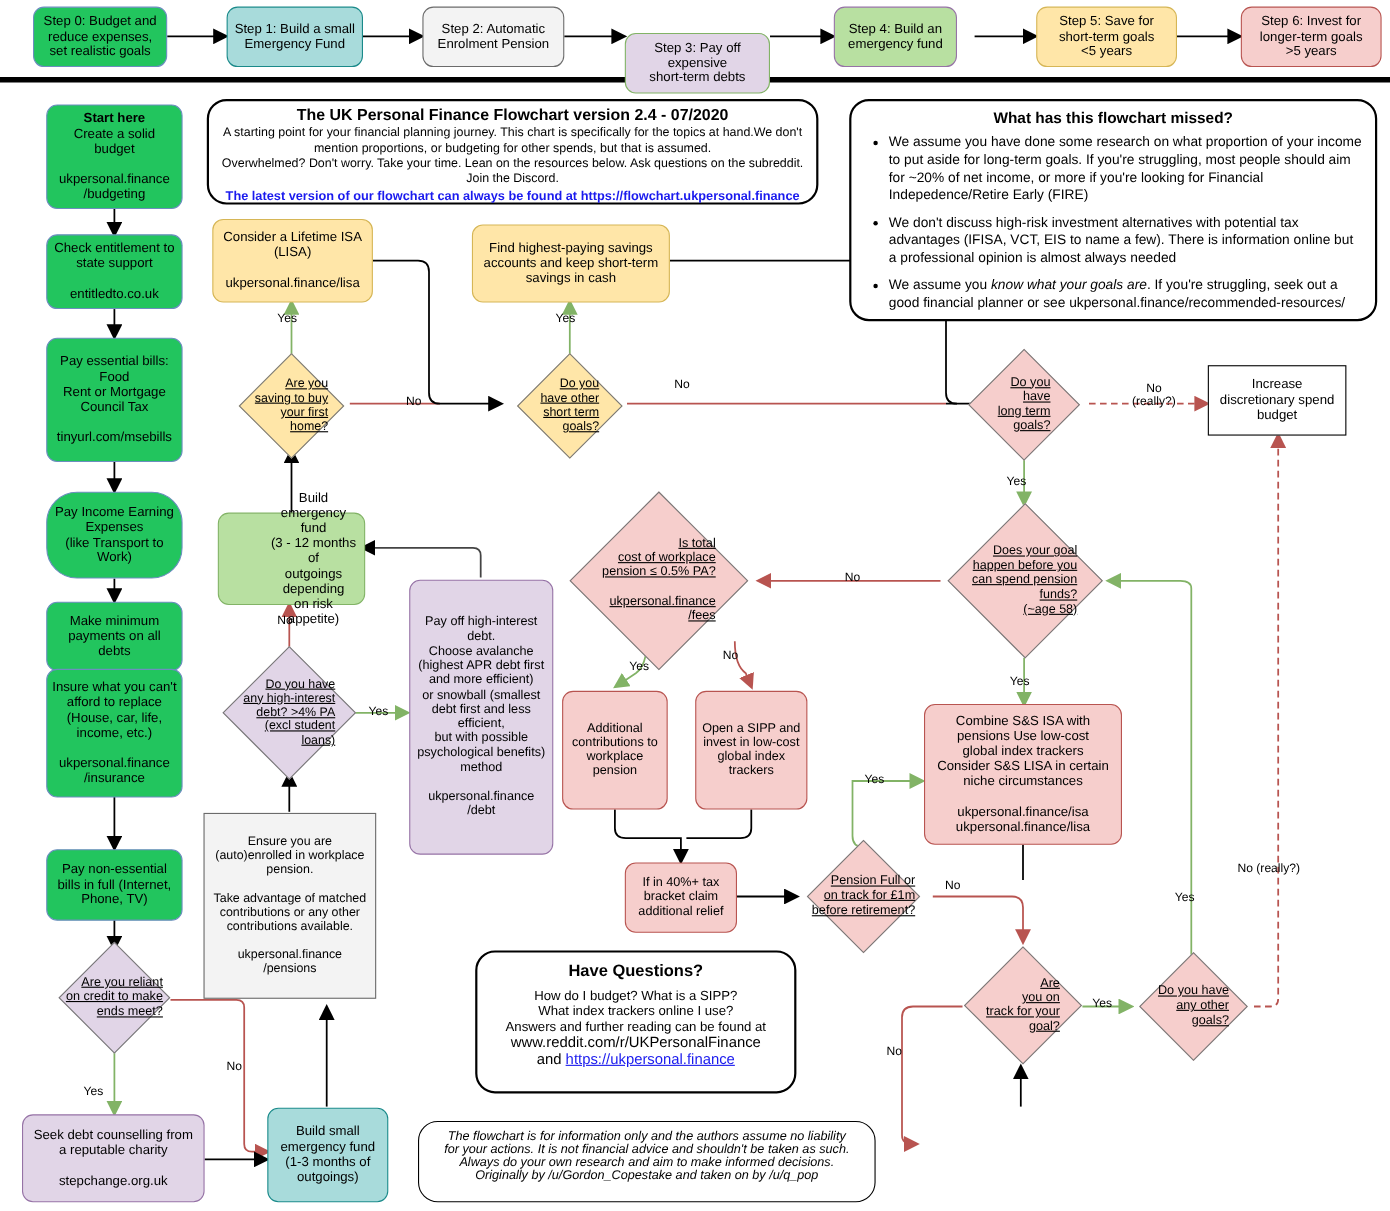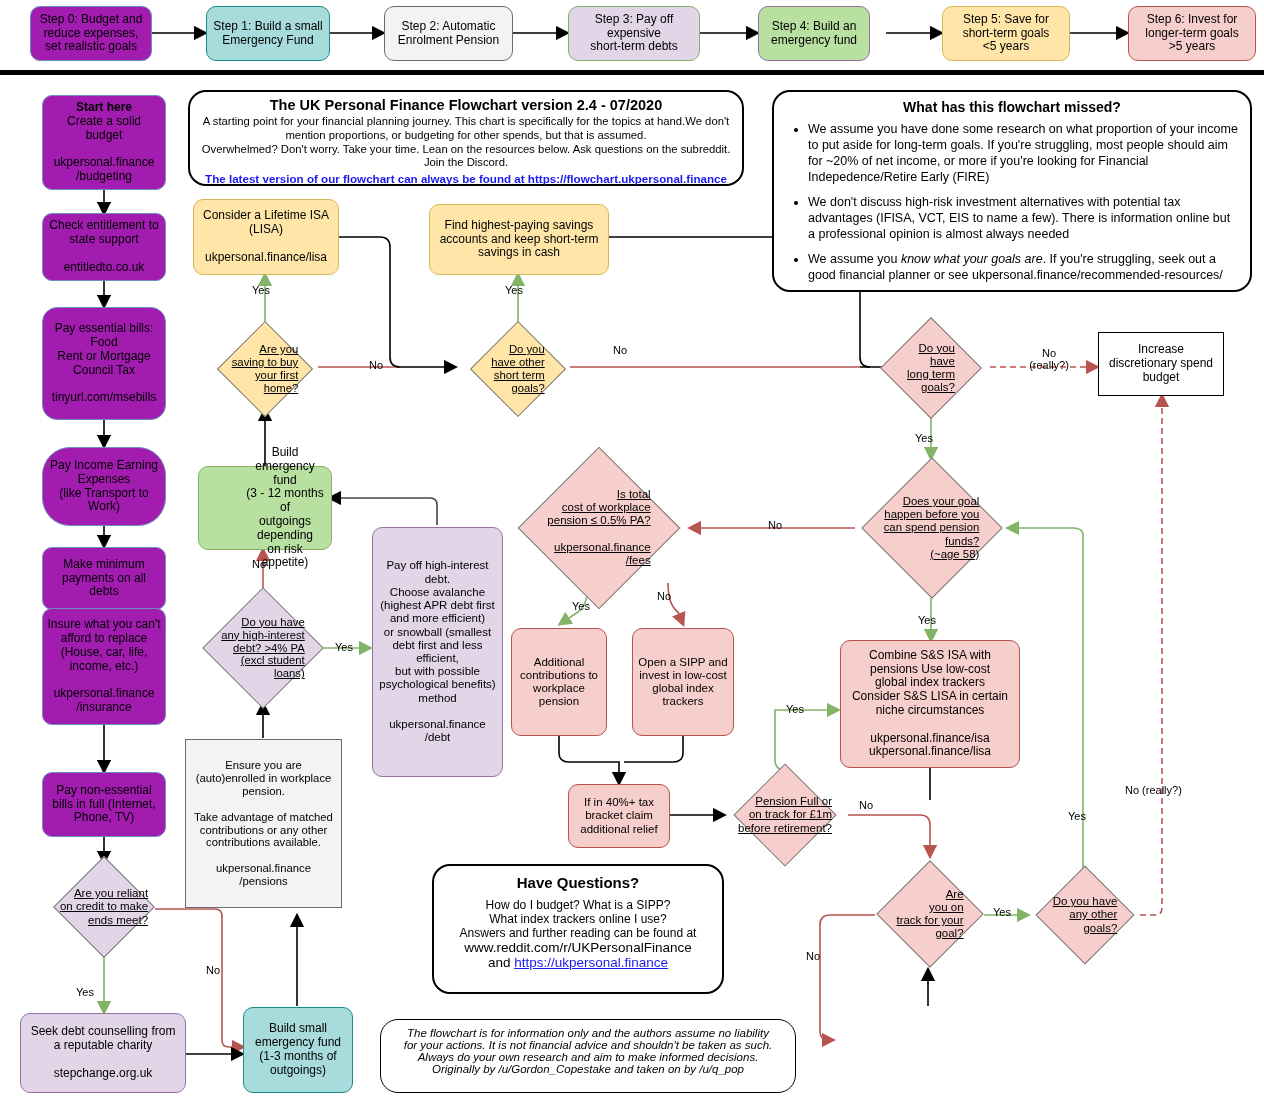--- a/index.html
+++ b/index.html
@@ -8,24 +8,24 @@
   #wires{position:absolute;left:0;top:0;width:1264px;height:1101px;pointer-events:none;}
 
   .node{position:absolute;box-sizing:border-box;display:flex;align-items:center;justify-content:center;text-align:center;line-height:1.15;}
   .node .txt{width:100%;padding:0 4px;white-space:pre-line;}
 
   
   .rbox{border-radius:10px;border:1px solid #777;}
   .sbox{border:1px solid #555;border-radius:0;}
 
   
-  .c-blue{background:#a21caf;border-color:#6c8ebf;}
+  .c-blue{background:#22c55e;border-color:#6c8ebf;}
   .c-teal{background:#a8dbdb;border-color:#1a8a8a;}
   .c-grey{background:#f3f3f3;border-color:#6b6b6b;}
-  .c-purple{background:#e1d5e7;border-color:#82b366;}
+  .c-purple{background:#e1d5e7;border-color:#82b366;margin-top:24px;}
   .c-purple2{background:#e1d5e7;border-color:#9673a6;}
   .c-green{background:#b8e0a1;border-color:#9673a6;}
   .c-green2{background:#b8e0a1;border-color:#82b366;}
   .c-yellow{background:#ffe6a8;border-color:#d6b656;}
   .c-red{background:#f6cecc;border-color:#b85450;}
   .c-white{background:#ffffff;border-color:#000;}
 
   
   .dia{position:absolute;}
   .dia .shape{position:absolute;left:50%;top:50%;transform:translate(-50%,-50%) rotate(45deg);box-sizing:border-box;border:1px solid #777;}
@@ -208,21 +208,21 @@
 /budgeting</span></span>
     </div>
 
   <div class="node rbox c-blue" style="left:42px;top:213px;width:124px;height:68px;font-size:12px;">
     <span class="txt">Check entitlement to
 state support
 
 entitledto.co.uk</span>
     </div>
 
-  <div class="node rbox c-blue" style="left:42px;top:307px;width:124px;height:113px;font-size:12px;border-radius:15px;">
+  <div class="node rbox c-blue" style="left:42px;top:307px;width:124px;height:113px;font-size:12px;">
     <span class="txt">Pay essential bills:
 Food
 Rent or Mortgage
 Council Tax
 
 tinyurl.com/msebills</span>
     </div>
 
   <div class="node rbox c-blue" style="left:42px;top:447px;width:124px;height:79px;font-size:12px;border-radius:28px;">
     <span class="txt">Pay Income Earning

